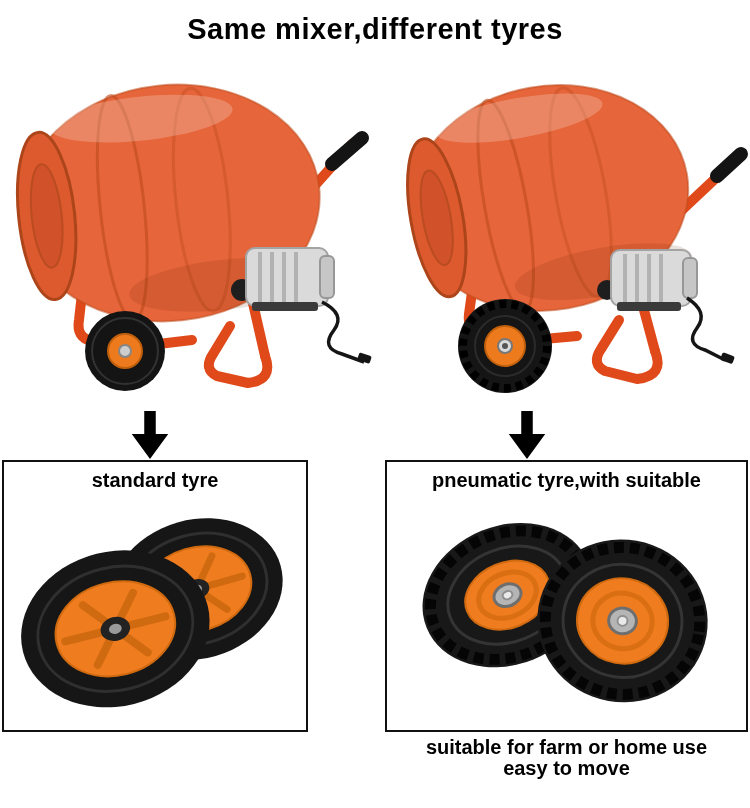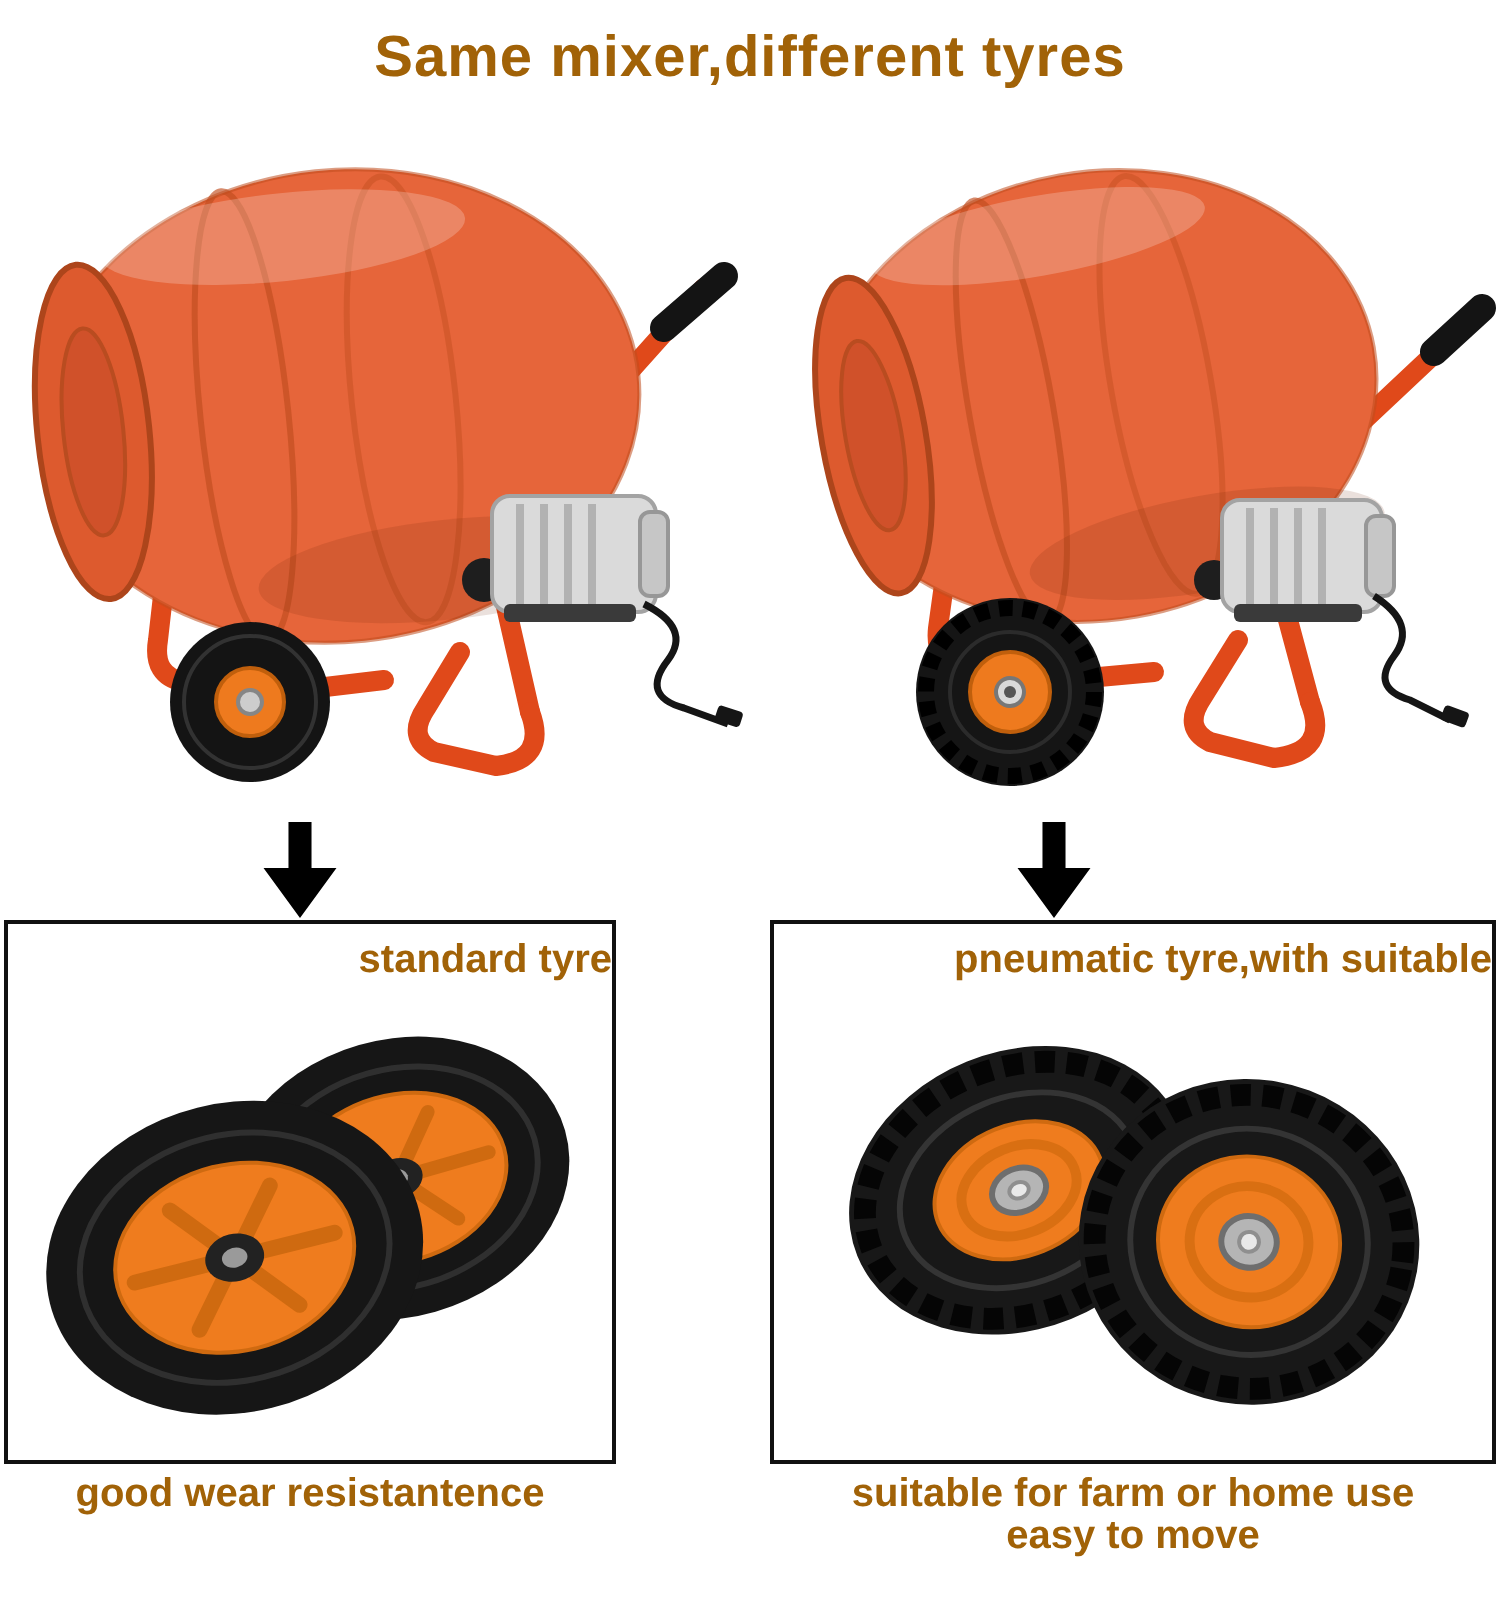--- a/index.html
+++ b/index.html
@@ -1,35 +1,35 @@
 <!DOCTYPE html>
 <html><head>
 <meta charset="utf-8">
 <style>
   html, body { margin: 0; padding: 0; background: #ffffff; }
   #page {
     width: 750px; height: 808px; margin: 0; background: #ffffff;
-    font-family: "Liberation Sans", sans-serif; color: #a16207;
+    font-family: "Liberation Sans", sans-serif; color: #000000;
     overflow: hidden; position: relative;
   }
   .title-row { height: 58px; display: flex; align-items: center; justify-content: center; }
   .page-title { font-size: 29px; font-weight: 700; letter-spacing: 0.5px; }
 
   .mixers-row { height: 352px; display: flex; }
   .mixer-cell { width: 375px; height: 352px; }
 
   .arrows-row { height: 50px; display: flex; }
   .arrow-cell { width: 375px; display: flex; justify-content: center; align-items: center; }
   .arrow-cell.left svg { transform: translateX(-38px); }
   .arrow-cell.right svg { transform: translateX(-36px); }
 
   .panels-row { display: flex; padding: 0 2px; height: 272px; }
   .panel {
     border: 2px solid #111111; background: #ffffff; box-sizing: border-box;
-    display: flex; flex-direction: column; align-items: flex-end;
+    display: flex; flex-direction: column; align-items: center;
   }
   .panel-left { width: 306px; margin-right: 77px; }
   .panel-right { width: 363px; }
   .panel-title { font-size: 20px; font-weight: 700; padding-top: 7px; }
   .panel-img { flex: 1; display: flex; align-items: center; justify-content: center; }
 
   .captions-row { display: flex; padding: 0 2px; margin-top: 5px; }
   .caption { text-align: center; font-weight: 700; font-size: 20px; line-height: 21px; }
   .caption-left { width: 306px; margin-right: 77px; }
   .caption-right { width: 363px; }
@@ -220,21 +220,20 @@
             <ellipse rx="14" ry="13" fill="#b5b5b5" stroke="#6e6e6e" stroke-width="3"></ellipse>
             <ellipse rx="5" ry="5" fill="#e9e9e9" stroke="#8f8f8f" stroke-width="2"></ellipse>
           </g>
         </svg>
       </div>
     </div>
   </div>
 
   <div class="captions-row">
     <div class="caption caption-left">
-      <div>good wear resistantence</div>
     </div>
     <div class="caption caption-right">
       <div>suitable for farm or home use</div>
       <div>easy to move</div>
     </div>
   </div>
 
 </div>
 
 </body></html>

